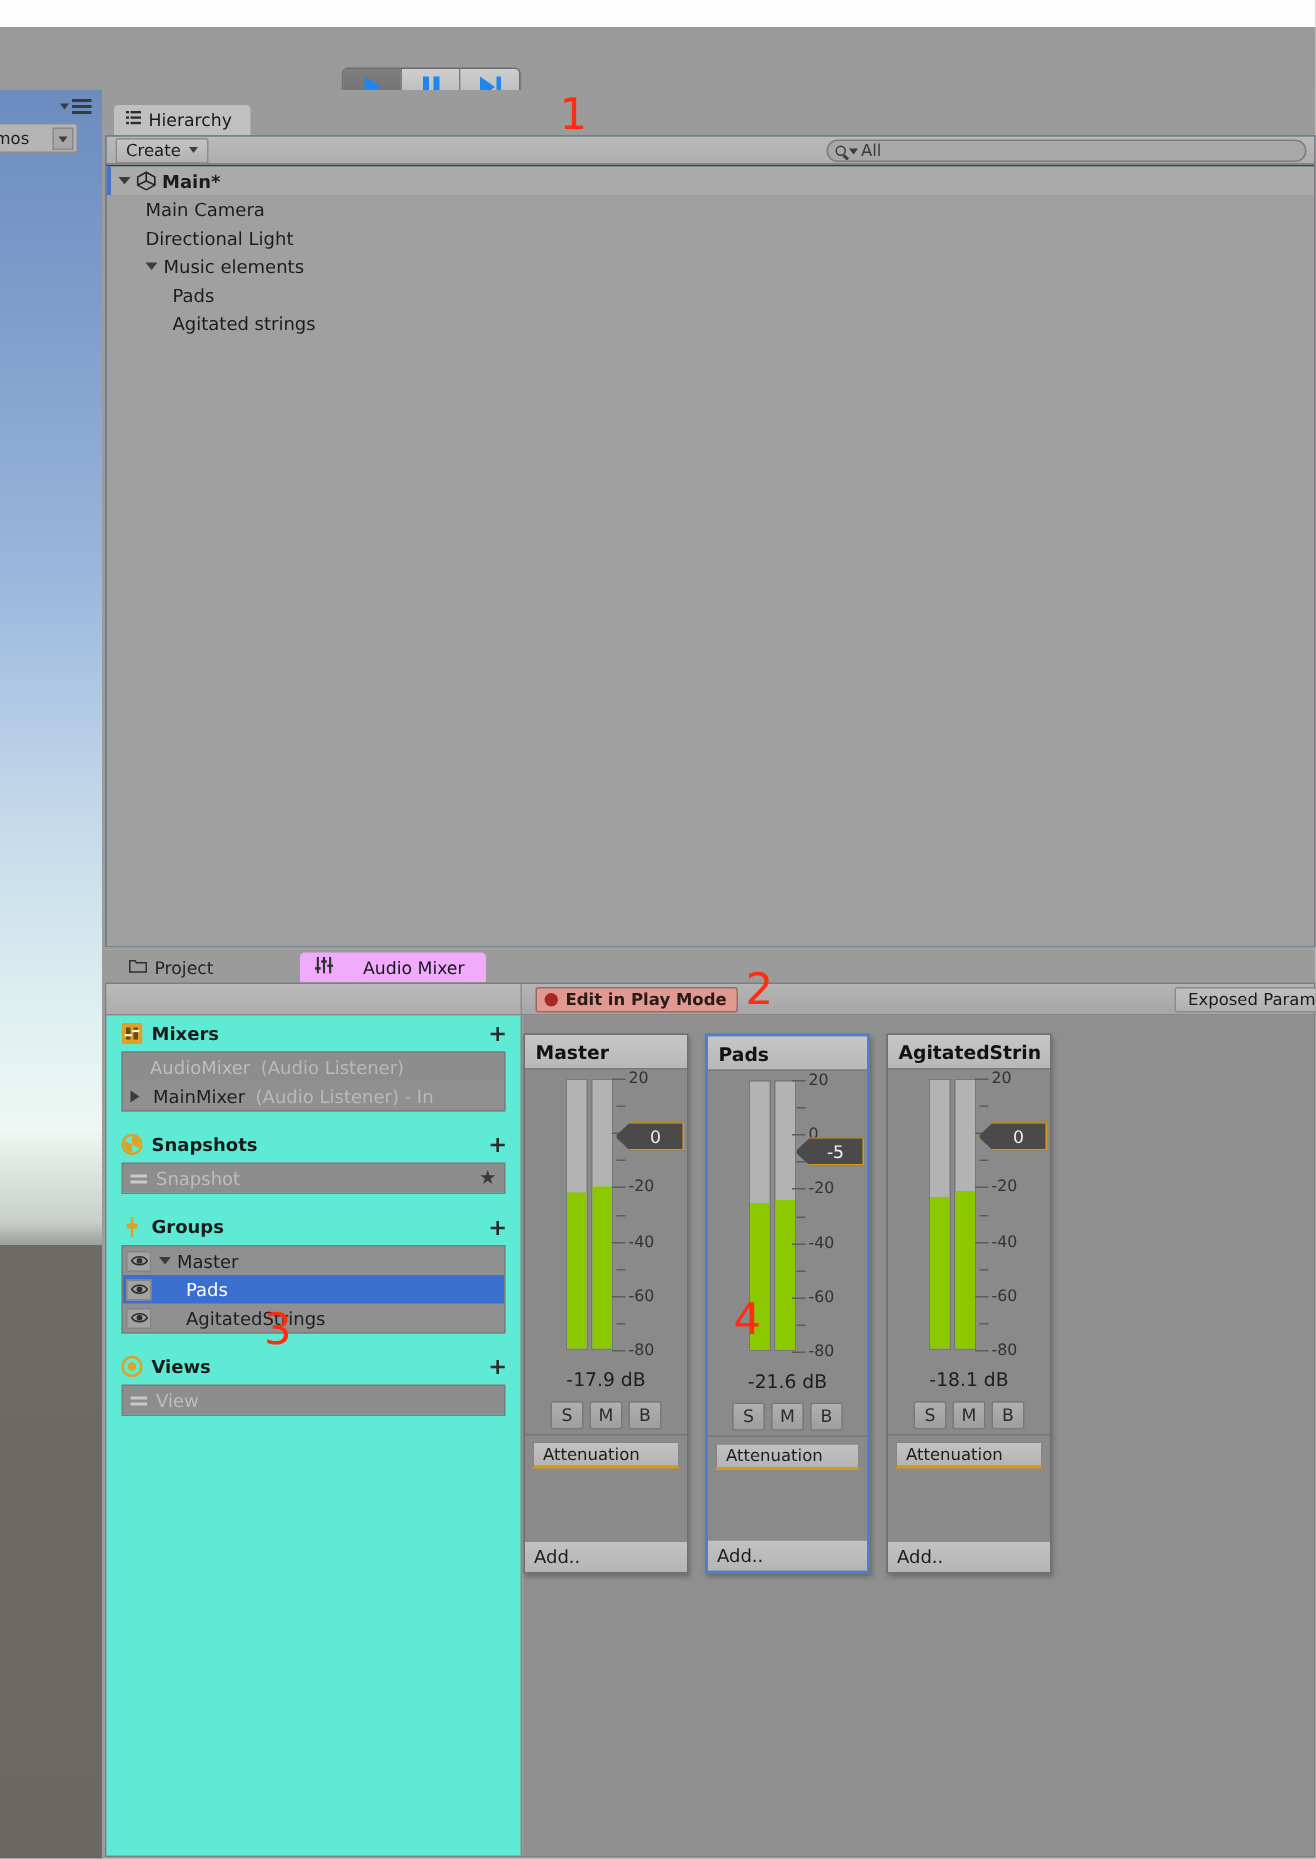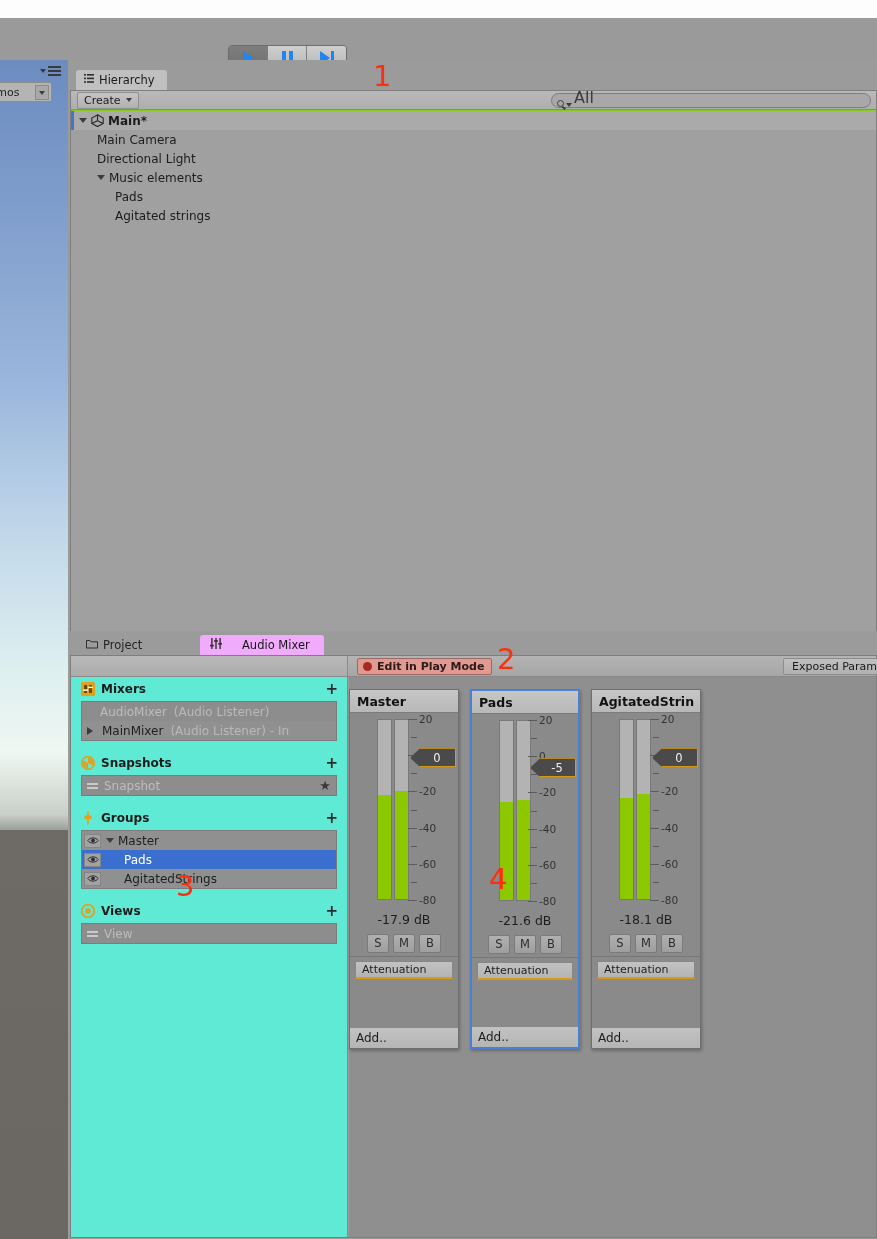--- a/index.html
+++ b/index.html
@@ -49,30 +49,30 @@
   .menu-burger .cv { width:0;height:0;border-top:4px solid #3a3a3a;border-left:3px solid transparent;border-right:3px solid transparent; }
   .menu-burger .lines { display:flex; flex-direction:column; gap:2px; }
   .menu-burger .lines i { display:block; width:13px;height:2px;background:#3a3a3a; }
 
   
   .hier { position:absolute; left:68px; top:60px; width:809px; height:573px; background:#9b9b9b; }
   .tabrow { position:absolute; left:0; top:10px; height:20px; width:100%; }
   .tab { position:absolute; height:20px; padding:0 12px 0 8px; display:flex; align-items:center; gap:4px;
          background:#c0c0c0; border-top-left-radius:3px; border-top-right-radius:3px;
          font-size:11.5px; color:#1a1a1a; }
-  .hier-body { position:absolute; left:2px; top:30px; width:807px; height:541px; background:#84cc16;
+  .hier-body { position:absolute; left:2px; top:30px; width:807px; height:541px; background:#0c4a6e;
                border:1px solid #7e7e7e; border-bottom:none; }
   .hier-toolbar { position:absolute; left:0; top:0; width:100%; height:19px;
                   background:linear-gradient(#b9b9b9,#aeaeae); border-bottom:1px solid #8a8a8a; display:flex; align-items:center; }
   .create-btn { margin-left:6px; height:17px; padding:0 6px; display:flex; align-items:center; gap:5px;
                 background:linear-gradient(#c4c4c4,#b2b2b2); border:1px solid #8e8e8e; border-radius:2px; font-size:11px; }
   .caret-dn { width:0;height:0;border-top:4px solid #3d3d3d;border-left:3px solid transparent;border-right:3px solid transparent; }
   .searchbox { position:absolute; left:480px; top:2px; width:320px; height:15px;
                background:#a8a8a8; border:1px solid #7c7c7c; border-radius:8px;
-               display:flex; align-items:flex-end; padding-left:5px; gap:2px; font-size:16px; color:#3a3a3a; }
+               display:flex; align-items:center; padding-left:5px; gap:2px; font-size:11px; color:#3a3a3a; }
   .mag { width:7px;height:7px;border:1.5px solid #3d3d3d; border-radius:50%; position:relative; }
   .mag:after { content:""; position:absolute; right:-3px; bottom:-2px; width:4px;height:1.5px;background:#3d3d3d; transform:rotate(40deg); }
 
   .hier-list { position:absolute; left:0; top:20px; width:100%; bottom:0; background:#a0a0a0; }
   .hrow { height:19px; display:flex; align-items:center; font-size:12px; color:#1c1c1c; }
   .hrow.header { background:#aaaaaa; font-weight:bold; }
   .foldout { width:0;height:0;border-top:5px solid #3c3c3c;border-left:4px solid transparent;border-right:4px solid transparent; margin-right:4px; }
   .foldout.closed { border-top:4px solid transparent;border-bottom:4px solid transparent;border-left:6px solid #3c3c3c; }
   .unity-ico { width:13px;height:13px; margin-right:4px; display:inline-block; }
   .sel-strip { position:absolute; left:0; top:0; width:3px; height:100%; background:#4a73c8; }

